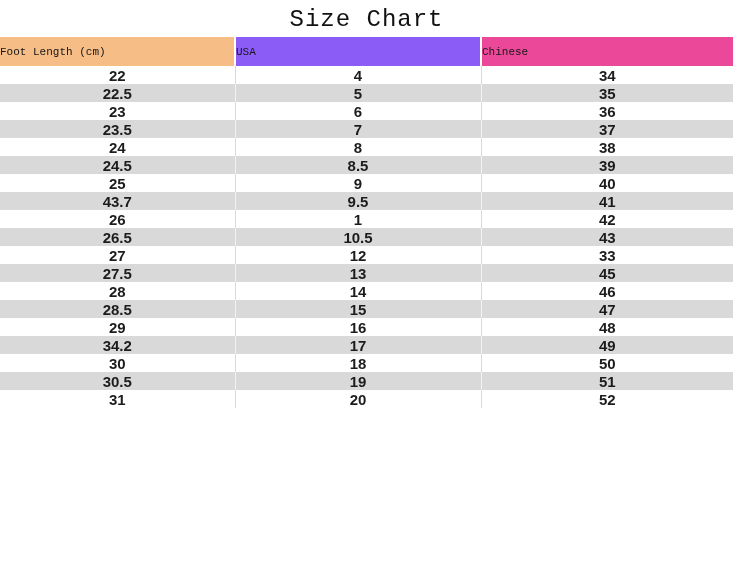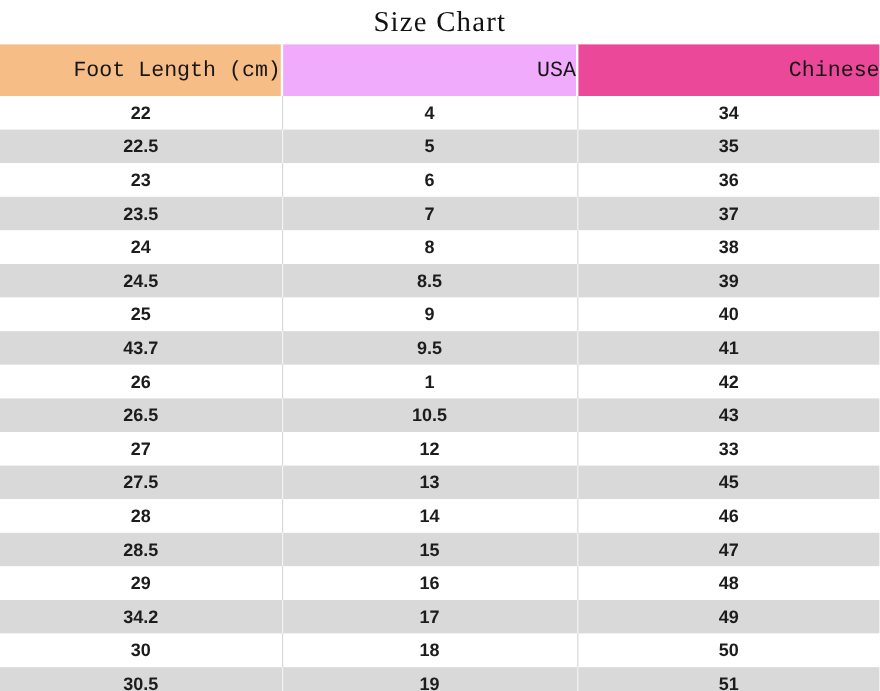--- a/index.html
+++ b/index.html
@@ -10,44 +10,44 @@
     background: #ffffff;
     font-family: "Liberation Sans", sans-serif;
     overflow: hidden;
   }
   .page { width: 733px; height: 576px; }
   .title {
     margin: 0;
     height: 37px;
     line-height: 39px;
     text-align: center;
-    font-family: Liberation Serif, serif;
+    font-family: Liberation Mono, monospace;
     font-size: 24px;
     font-weight: normal;
     letter-spacing: 1px;
     color: #111111;
   }
   table.size-table {
     width: 733px;
     border-collapse: collapse;
     table-layout: fixed;
   }
   thead th {
-    height: 43px;
+    height: 29px;
     font-family: "Liberation Mono", "DejaVu Sans Mono", monospace;
-    font-size: 18px;
+    font-size: 11px;
     font-weight: normal;
     color: #161616;
-    text-align: right;
+    text-align: left;
     vertical-align: middle;
     padding: 0;
   }
   thead th + th { border-left: 2px solid #ffffff; }
   tbody td {
-    height: 28px;
+    height: 18px;
     padding: 0;
     text-align: center;
     vertical-align: middle;
     font-family: "Liberation Sans", sans-serif;
     font-size: 15px;
     font-weight: bold;
     color: #1c1c1c;
     background: #ffffff;
   }
   tbody td + td { border-left: 1px solid #d9d9d9; }
@@ -61,21 +61,21 @@
   <h1 class="title">Size Chart</h1>
   <table class="size-table">
     <colgroup>
         <col style="width: 235px;">
         <col style="width: 246px;">
         <col style="width: 252px;">
       </colgroup>
     <thead>
       <tr>
           <th style="background: rgb(246, 189, 135);">Foot Length (cm)</th>
-          <th style="background: #f0abfc; padding-left: 28px;">USA</th>
+          <th style="background: #8b5cf6;">USA</th>
           <th style="background: #ec4899;">Chinese</th>
         </tr>
     </thead>
     <tbody>
         <tr>
           <td>22</td>
           <td>4</td>
           <td>34</td>
         </tr>
         <tr class="alt">

